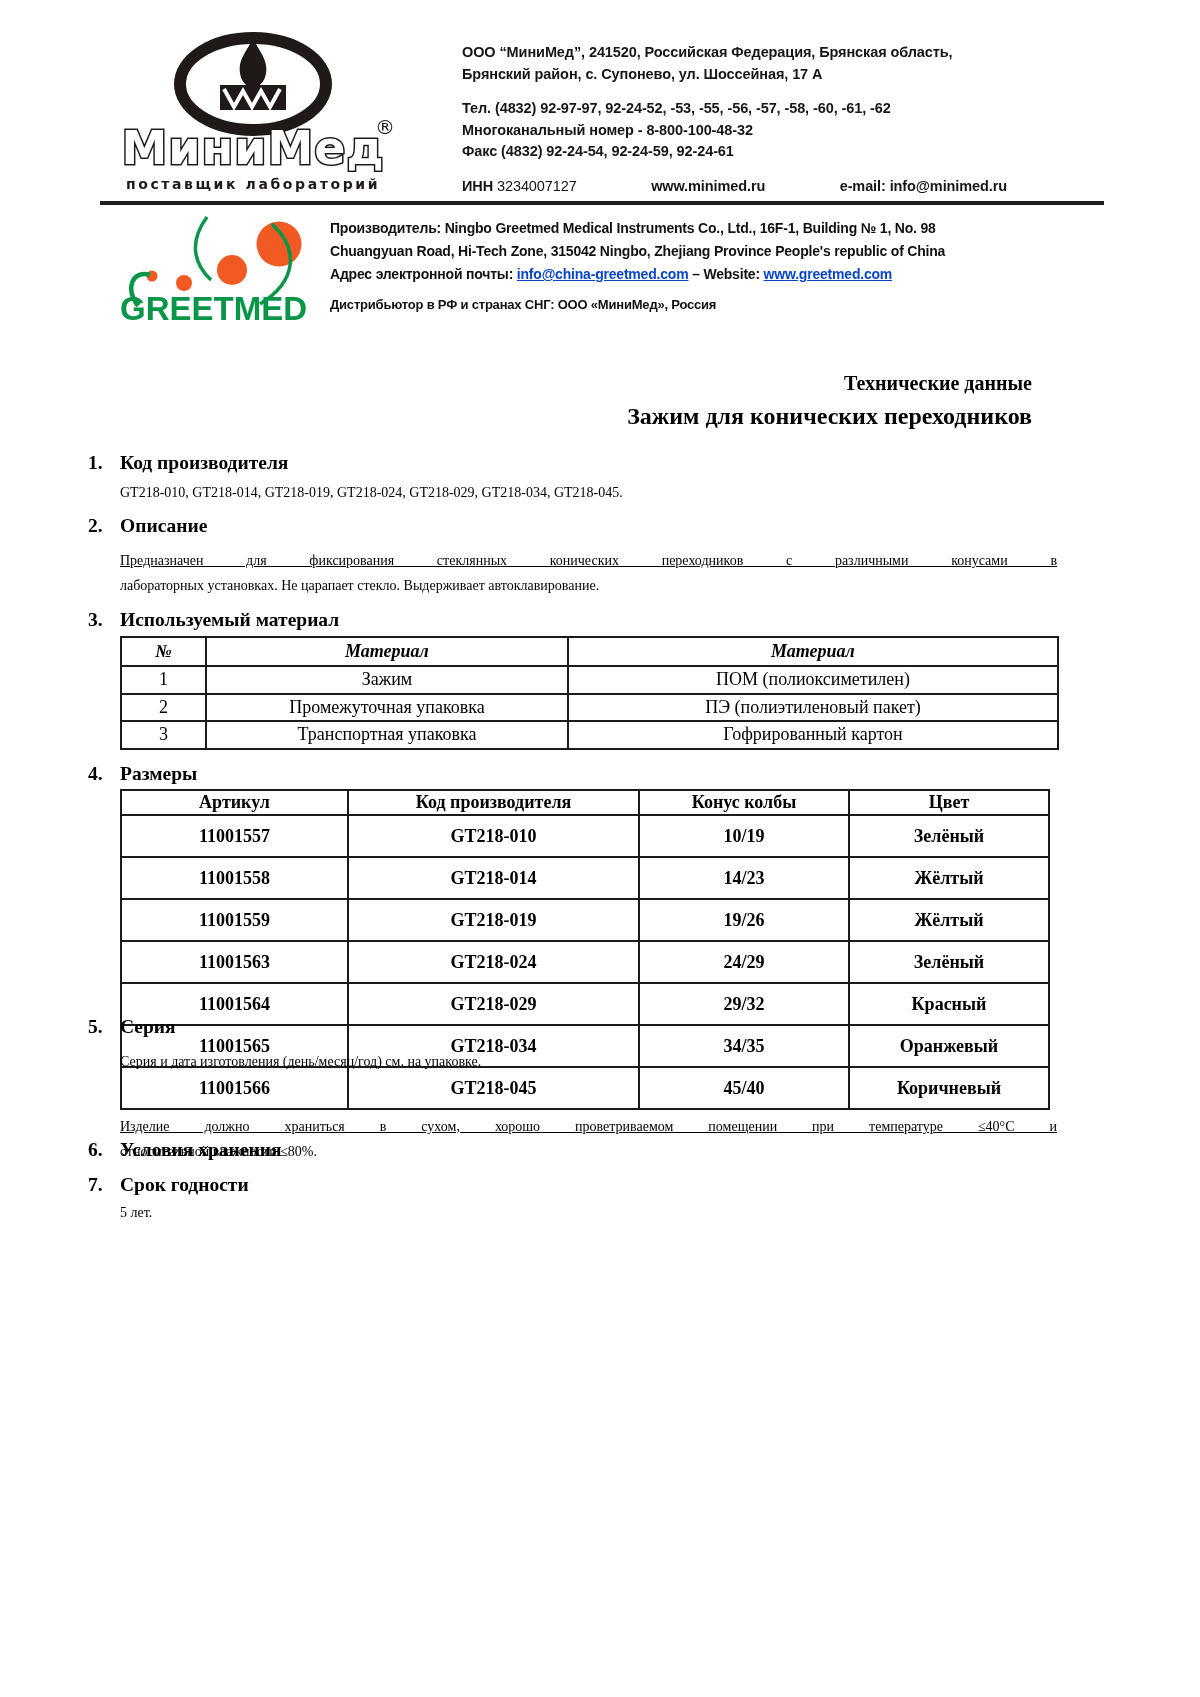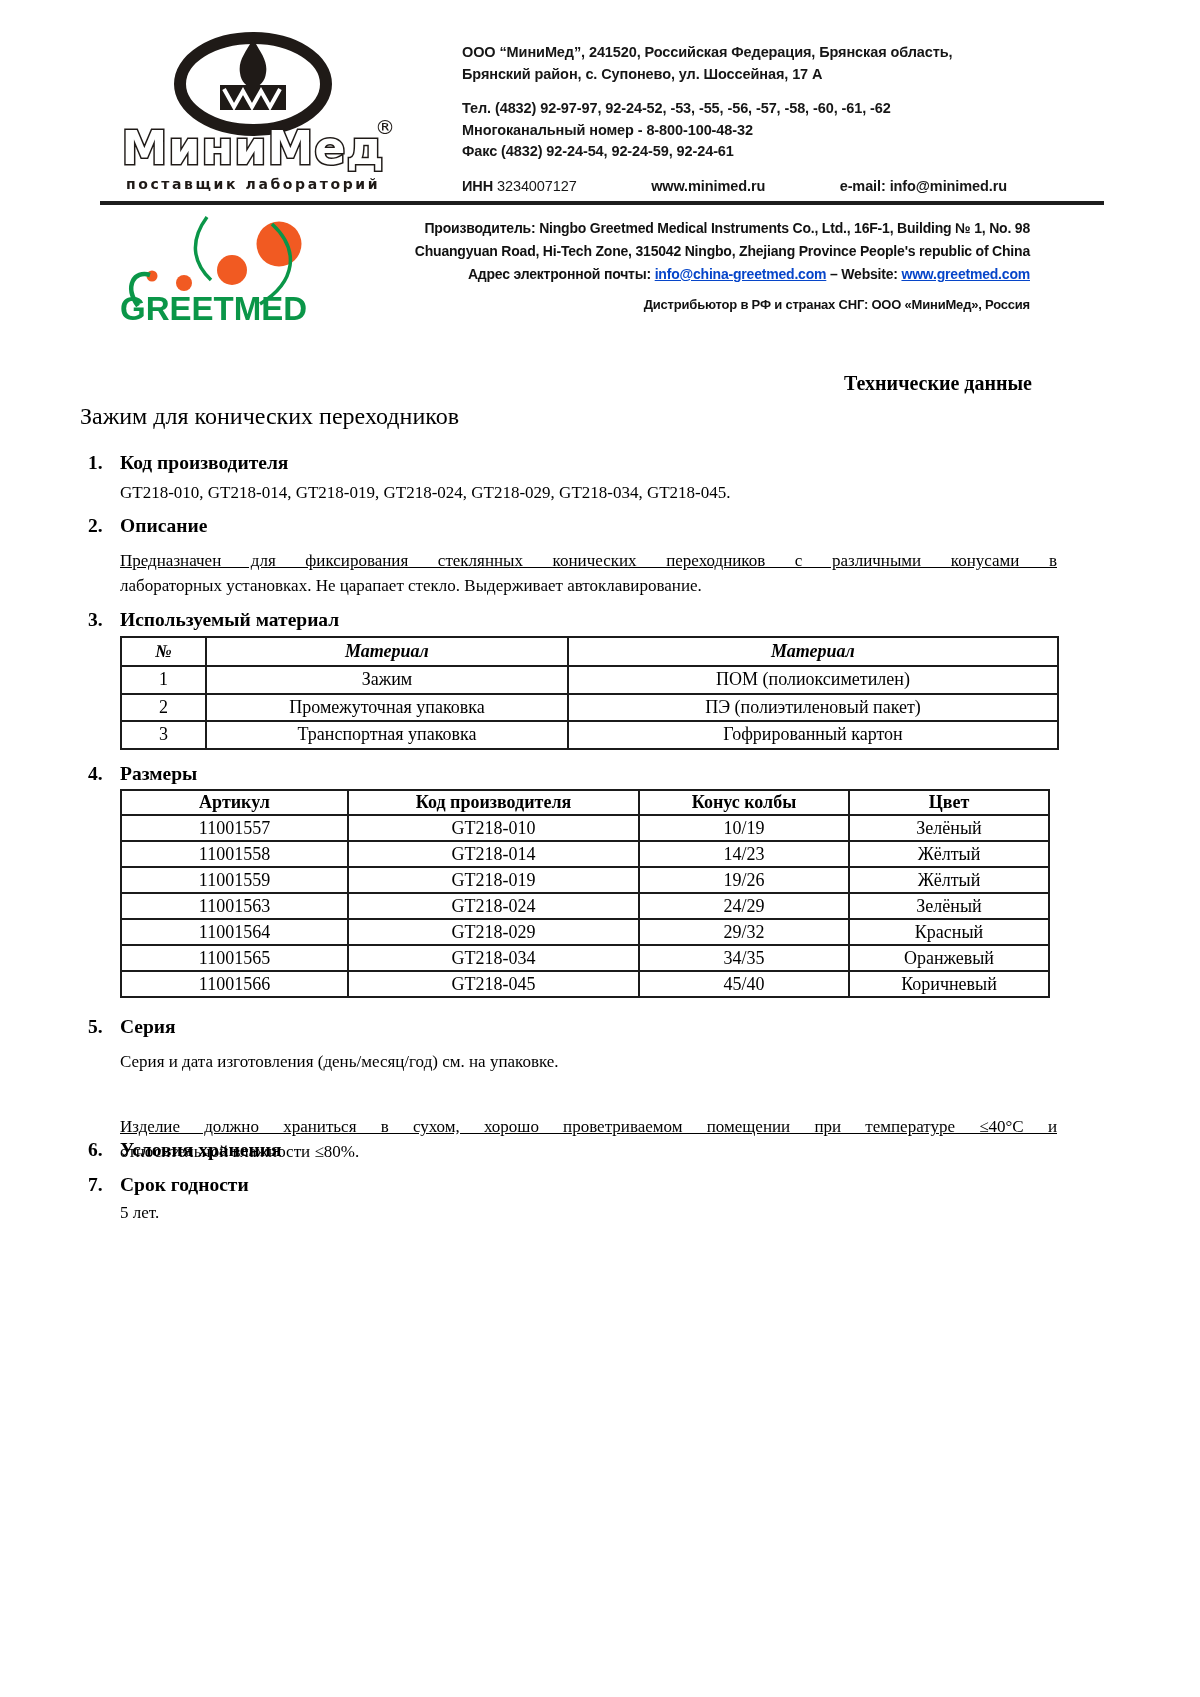--- a/index.html
+++ b/index.html
@@ -19,47 +19,47 @@
     font-size:14.5px; line-height:21.5px; color:#161616; letter-spacing:-0.1px;
   }
   .company-info .gap { height:13px; }
   .inn-row { display:flex; justify-content:space-between; width:545px; margin-top:13px; }
   .inn-num { font-weight:400; }
   .hr1 { left:100px; top:201px; width:1004px; height:4px; background:#1d1d1d; }
 
   
   .greetmed-logo { left:112px; top:212px; }
   .manu {
-    left:330px; top:217px; width:700px; text-align:right;
+    left:330px; top:217px; width:700px; text-align:left;
     font-family:"Liberation Sans", sans-serif; font-weight:700;
     font-size:14px; line-height:23px; color:#111; letter-spacing:-0.2px;
   }
   .manu .line { white-space:nowrap; }
   .manu a { color:#0645c9; text-decoration:underline;margin-top:24px; }
   .distributor { margin-top:7px; font-size:13px; }
 
   
   .subtitle { left:80px; top:372px; width:952px; text-align:right; font-weight:700; font-size:20px; }
-  .doc-title { left:80px; top:403px; width:952px; text-align:left; font-weight:400; font-size:24px; }
+  .doc-title { left:80px; top:403px; width:952px; text-align:right; font-weight:700; font-size:24px; }
 
   
   .sec { position:absolute; left:88px; font-weight:700; font-size:19.5px; white-space:nowrap; }
   .sec .num { display:inline-block; width:32px; }
-  .body-text { position:absolute; left:120px; width:937px; font-size:17px; line-height:24.5px; }
+  .body-text { position:absolute; left:120px; width:937px; font-size:14px; line-height:24.5px; }
   .just-line { text-align:justify; text-align-last:justify;text-decoration:underline; }
 
   
   table { position:absolute; border-collapse:collapse; font-size:18px; table-layout:fixed; background:#fff; }
   th, td { border:2px solid #1b1b1b; text-align:center; vertical-align:middle; padding:1px 4px; overflow:hidden; }
   .tbl3 { left:120px; top:636px; width:937px; }
   .tbl3 th { height:29px; font-weight:700; font-style:italic; }
   .tbl3 td { height:27.5px; }
   .tbl4 { left:120px; top:789px; width:928px; }
   .tbl4 th { height:25px; font-weight:700; }
-  .tbl4 td { height:26px; }
+  .tbl4 td { height:42px;font-weight:bold; }
 </style>
 </head>
 <body>
 
 <div class="page">
 
   <div class="abs minimed-logo">
     <svg width="300" height="170" viewBox="0 0 300 170">
       <ellipse cx="150" cy="56" rx="73" ry="46" fill="none" stroke="#1f1a17" stroke-width="12"></ellipse>
       <path fill="#1f1a17" d="M150 11 C158 25 165 33 163 45 C162 54 156 59 150 60 C144 59 138 54 137 45 C135 33 142 25 150 11 Z"></path>

